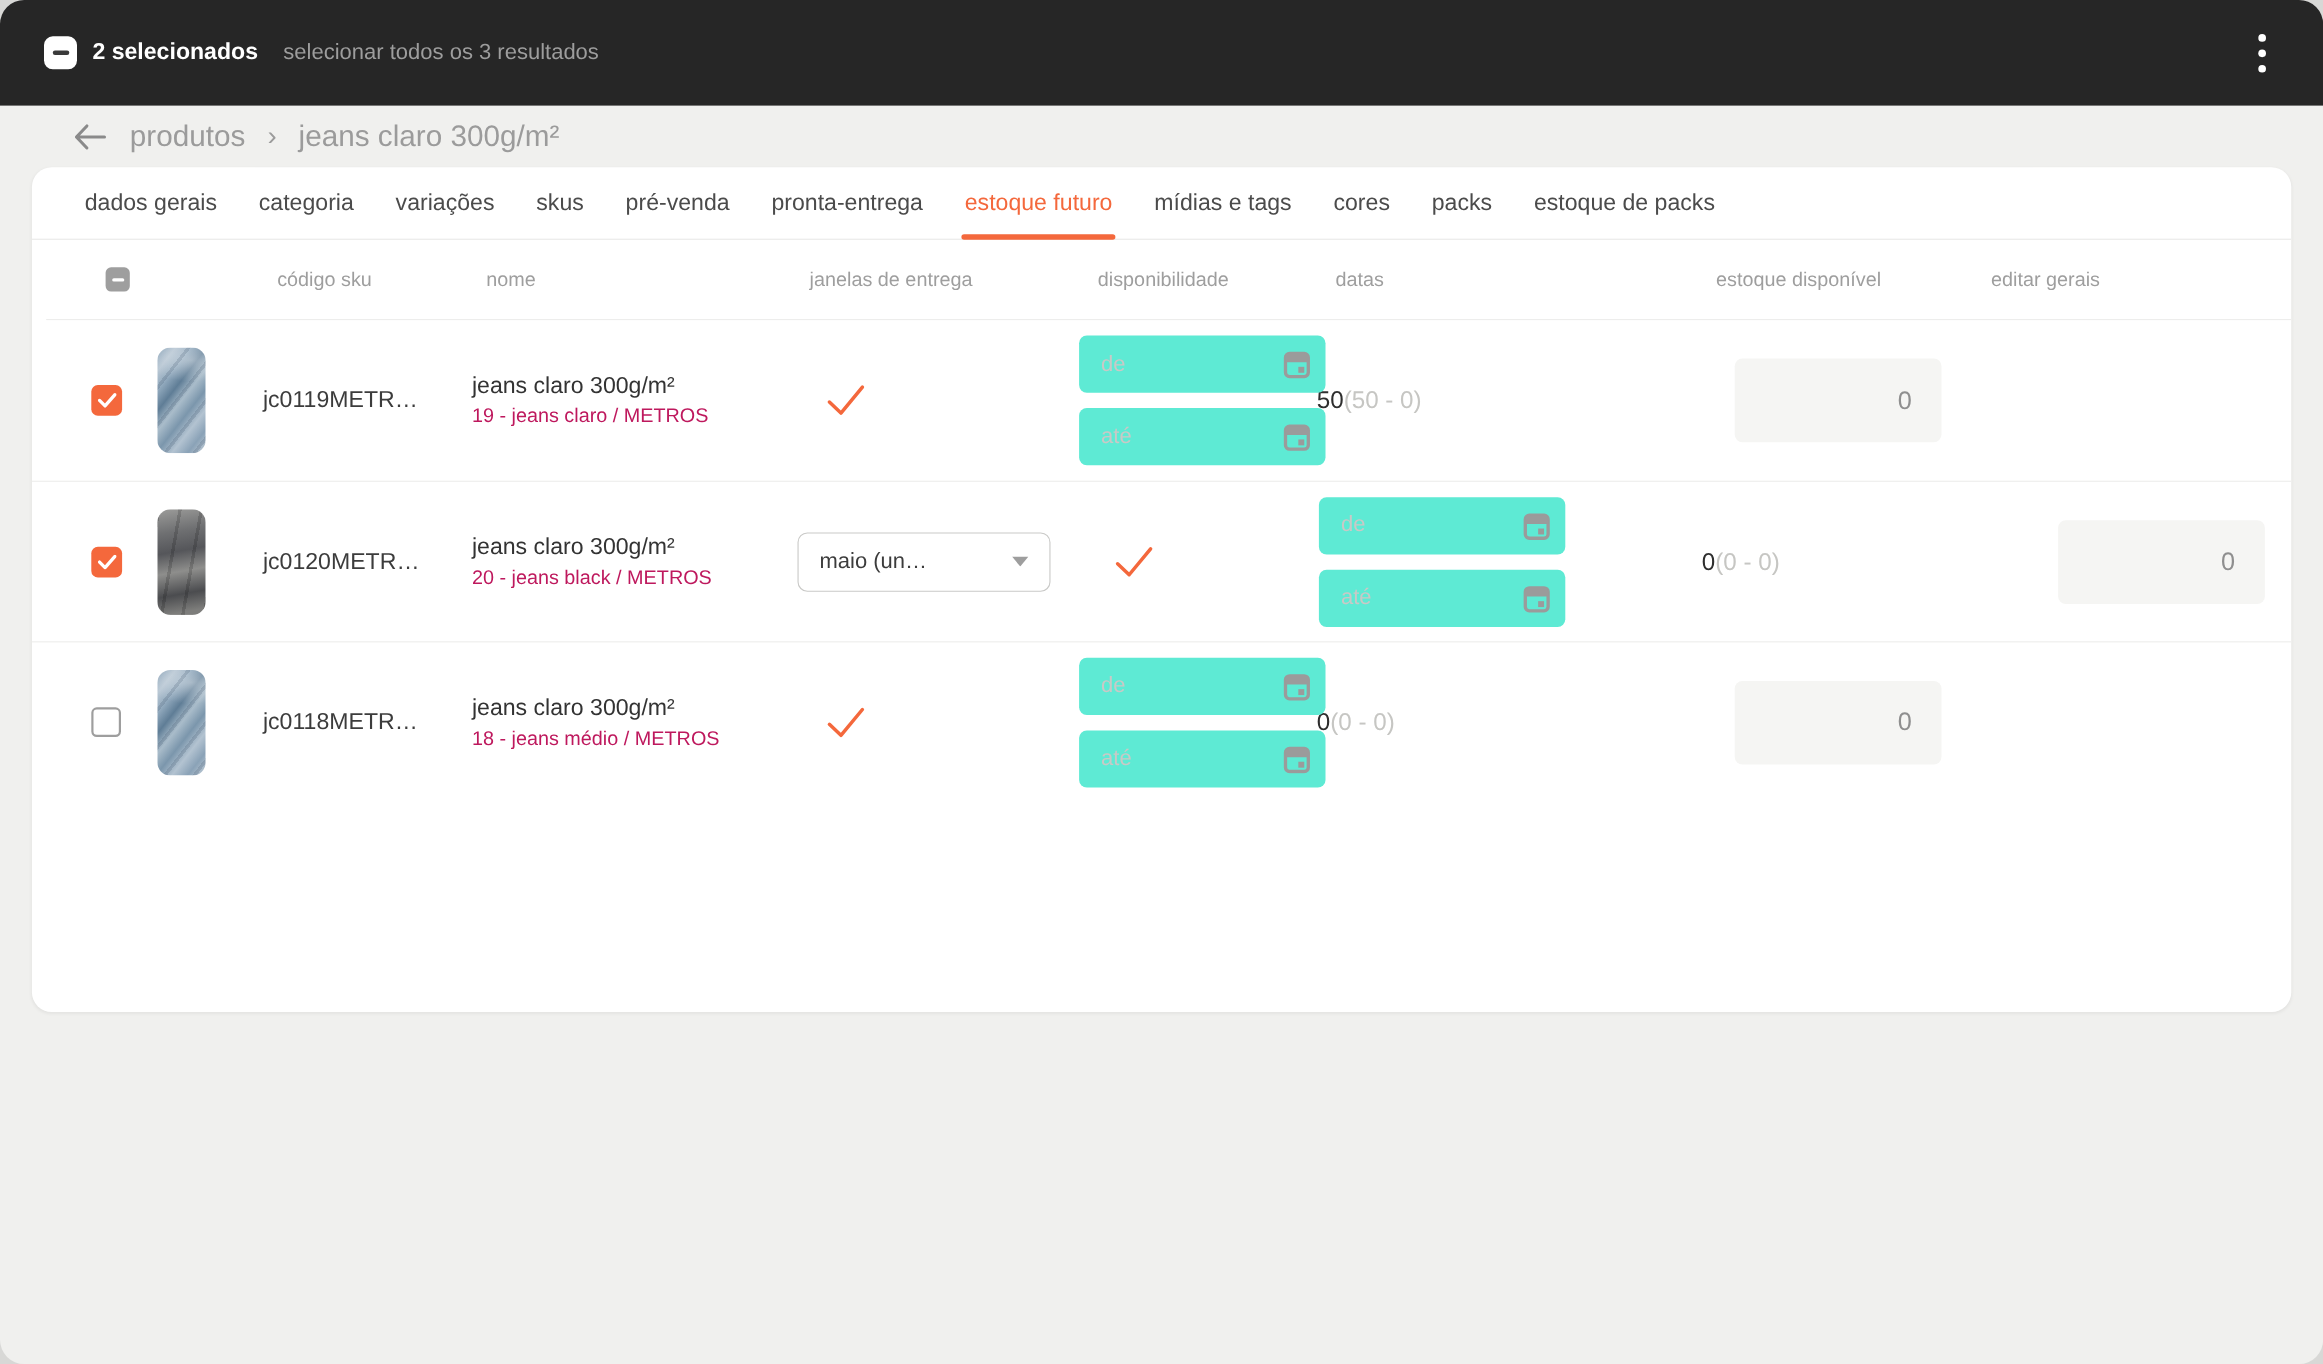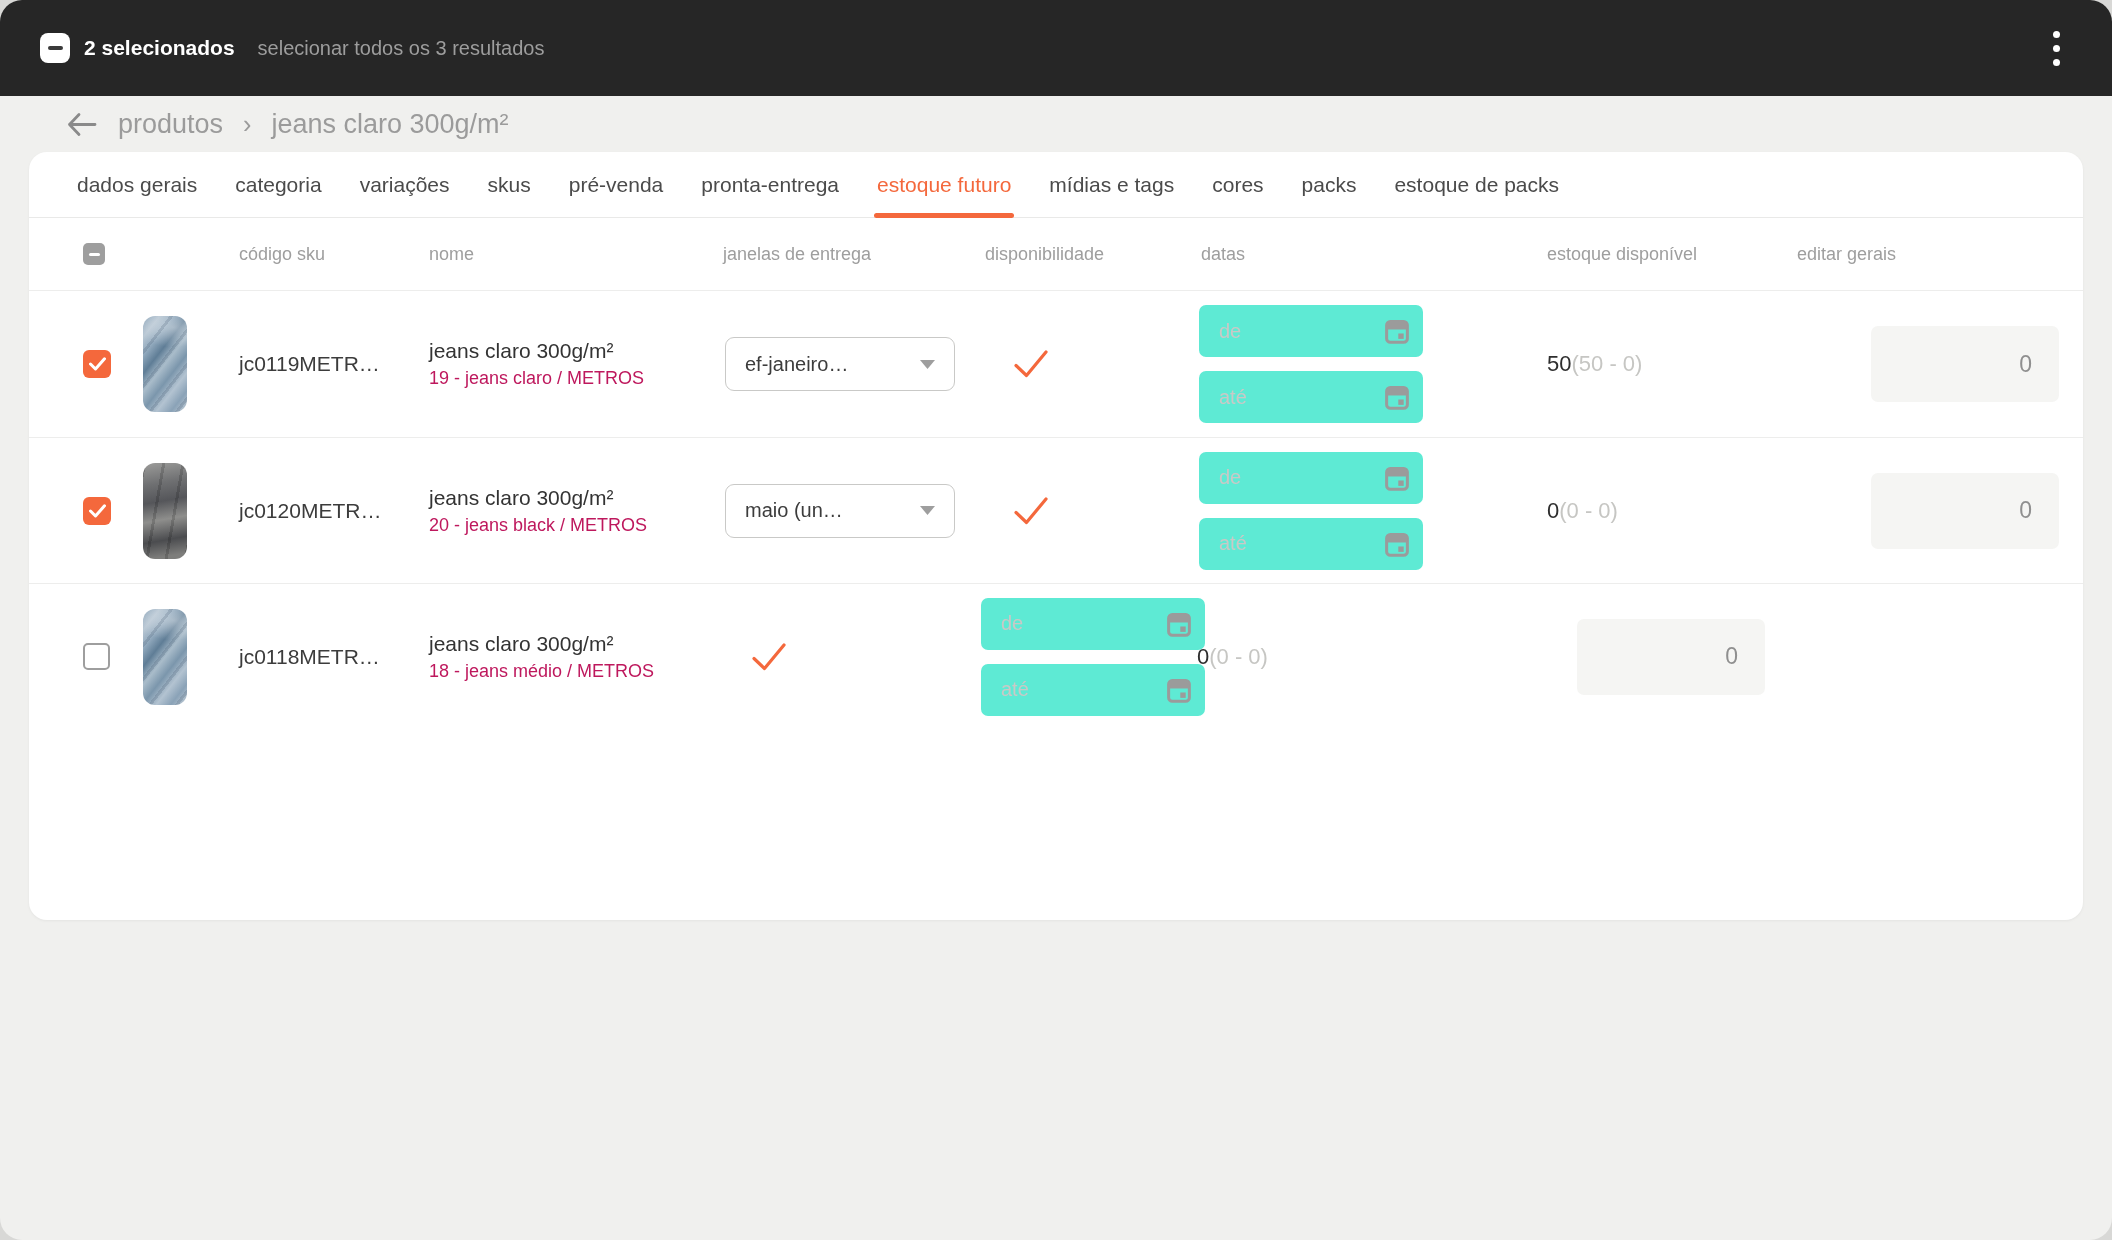--- a/index.html
+++ b/index.html
@@ -39,21 +39,21 @@
   .tab { display:flex; align-items:center; font-size:21px; color:#4b4b4b;
          position:relative; cursor:pointer; white-space:nowrap; }
   .tab.active { color:var(--accent); }
   .tab.active::after { content:""; position:absolute; left:-3px; right:-3px; bottom:-1px;
          height:5px; background:var(--accent); border-radius:3px; }
 
   
   .grid-row { display:grid;
       grid-template-columns:60px 96px 190px 280px 262px 218px 350px 250px 1fr;
       padding-left:54px; align-items:center; }
-  .thead { height:73px; border-bottom:1px solid #ededec; color:#9e9e9e; font-size:18px; }
+  .thead { height:73px; border-bottom:1px solid #ededec; color:#9e9e9e; font-size:18px;margin-left:13px; }
   .trow  { height:146px; }
   .trow + .trow { border-top:1px solid #ededec; }
 
   .cb-header { width:22px; height:22px; background:#9e9e9e; border-radius:5px;
       display:flex; align-items:center; justify-content:center; cursor:pointer; }
   .cb-header .minus { width:11px; height:3px; background:#fff; border-radius:2px; }
 
   .rowcb { cursor:pointer; display:flex; align-items:center; justify-content:center; }
   .rowcb.checked { width:28px; height:28px; border-radius:6px; background:var(--accent); }
   .rowcb.unchecked { width:27px; height:27px; border-radius:5px; background:#fff;
@@ -172,28 +172,20 @@
         </div>
       <div>
           <div class="thumb denim-light"></div>
         </div>
       <div class="sku-text">jc0119METR…</div>
       <div>
         <div class="nm">jeans claro 300g/m²</div>
         <div class="vr">19 - jeans claro / METROS</div>
       </div>
       <div>
-          <div class="dropdown">
-        <span class="dd-label">ef-janeiro…</span>
-        <svg width="15" height="9" viewBox="0 0 15 9">
-              <path d="M0 0 H15 L7.5 9 Z" fill="#9e9e9e"></path>
-            </svg>
-      </div>
-        </div>
-      <div>
           <span class="avail">
         <svg width="36" height="30" viewBox="0 0 36 30">
               <path d="M3 16.5 L13.5 26.5 L33 3" stroke="var(--accent)" stroke-width="3.2" fill="none" stroke-linecap="round" stroke-linejoin="round"></path>
             </svg>
       </span>
         </div>
       <div>
           <div class="datas-stack">
         <div class="datefield">
           <input readonly="" placeholder="de" style="">

